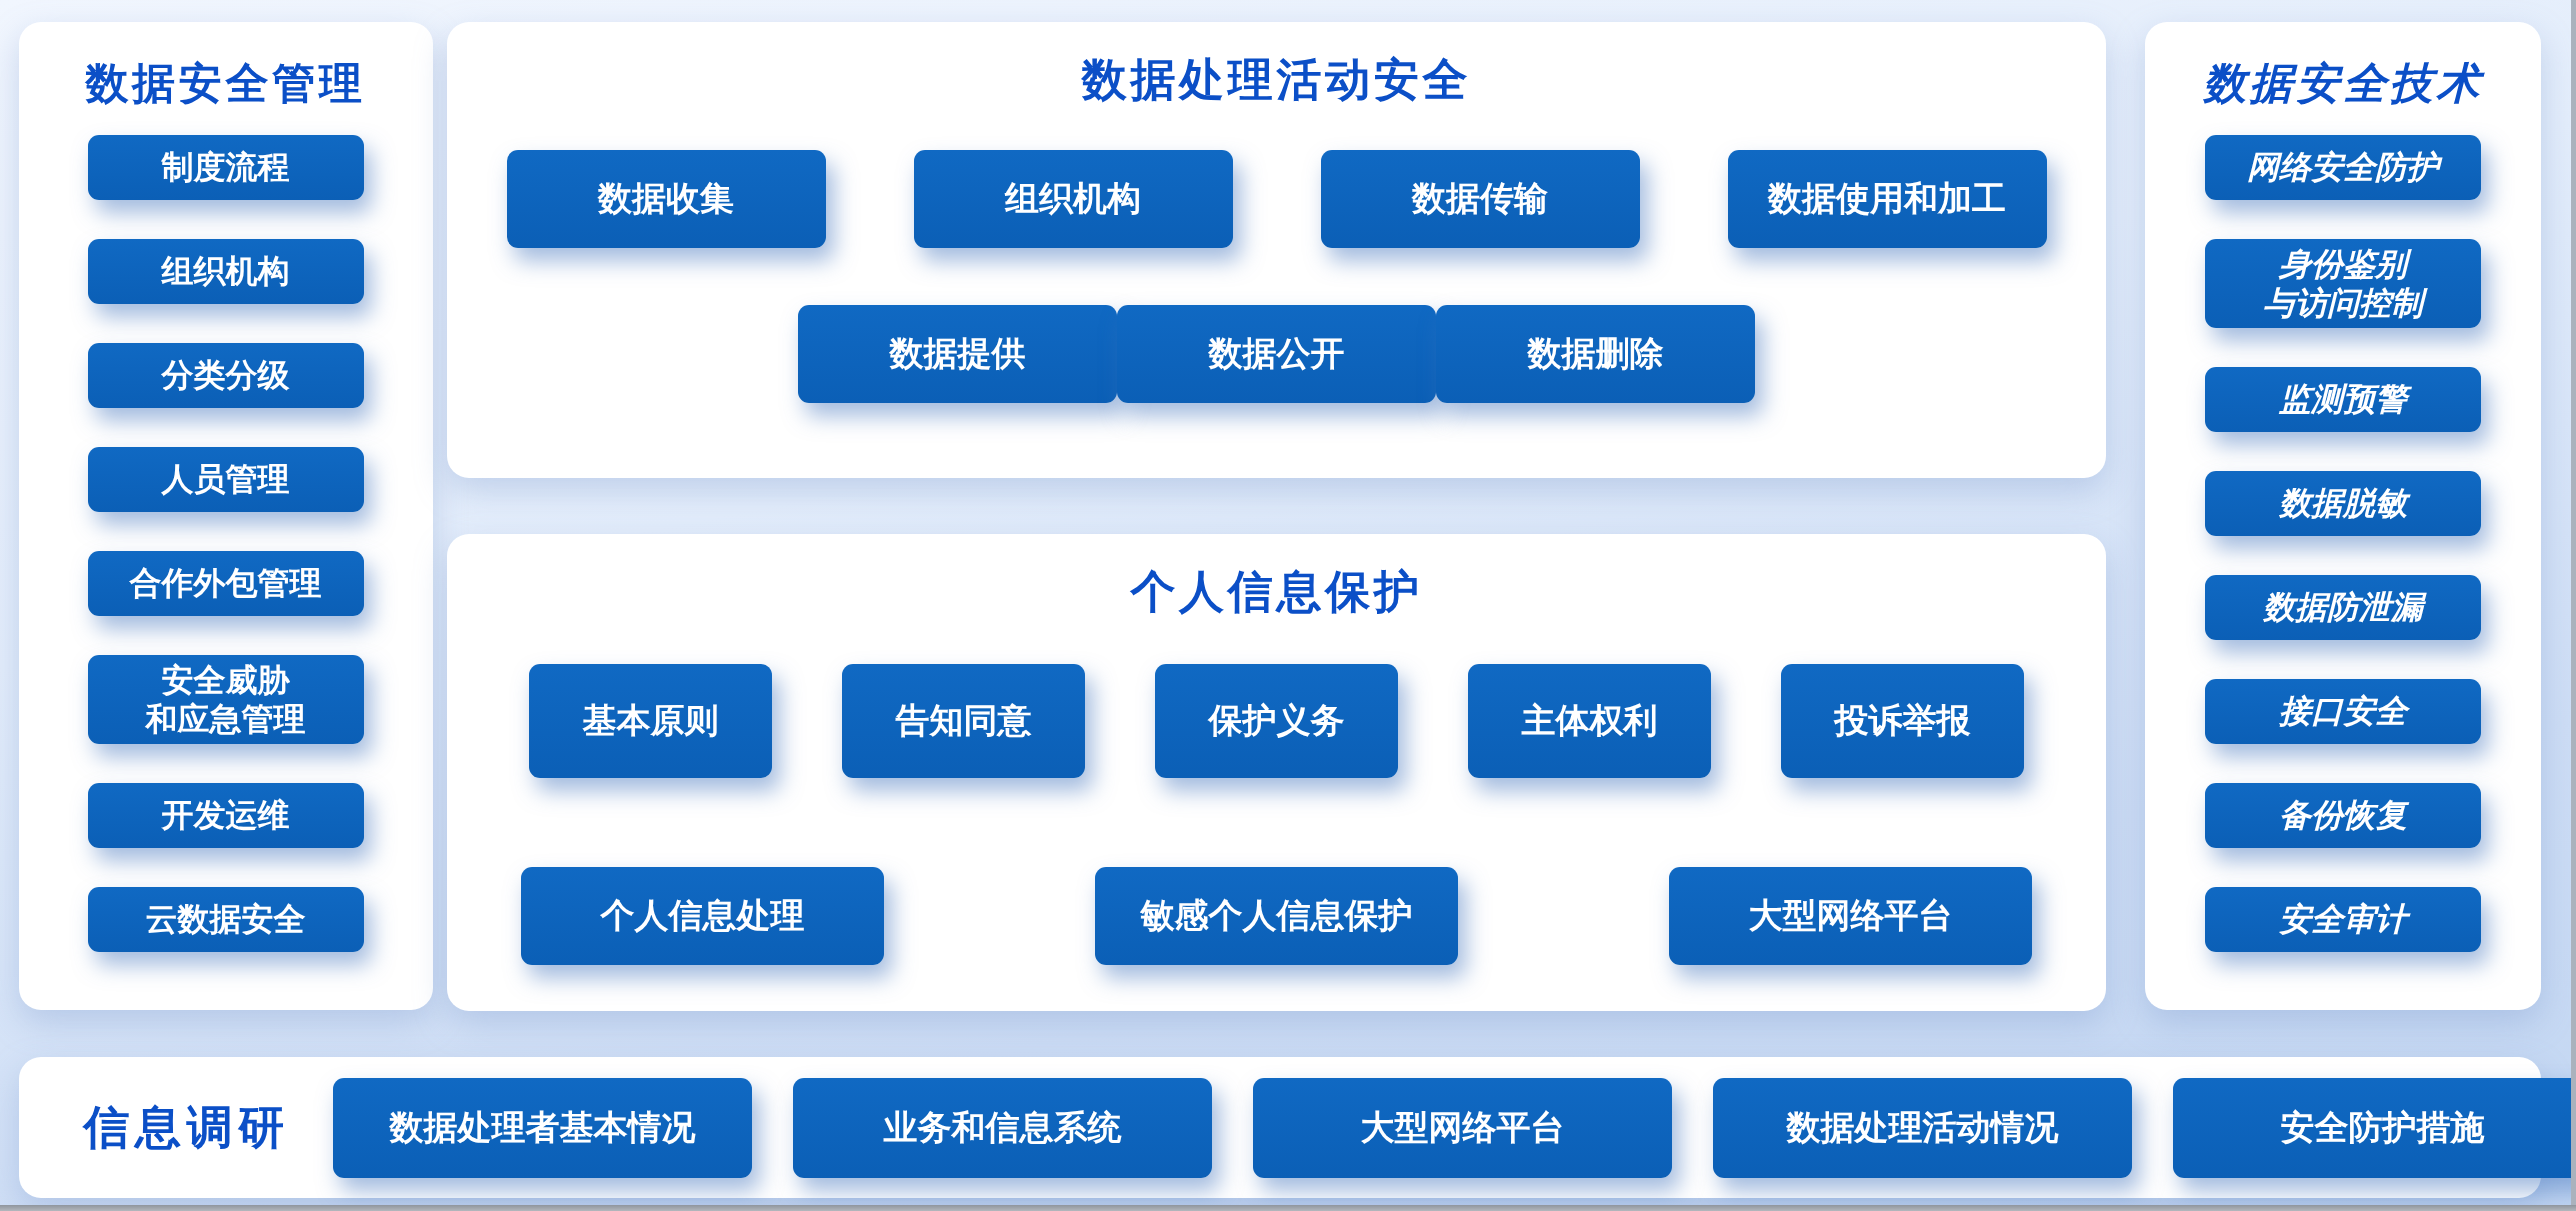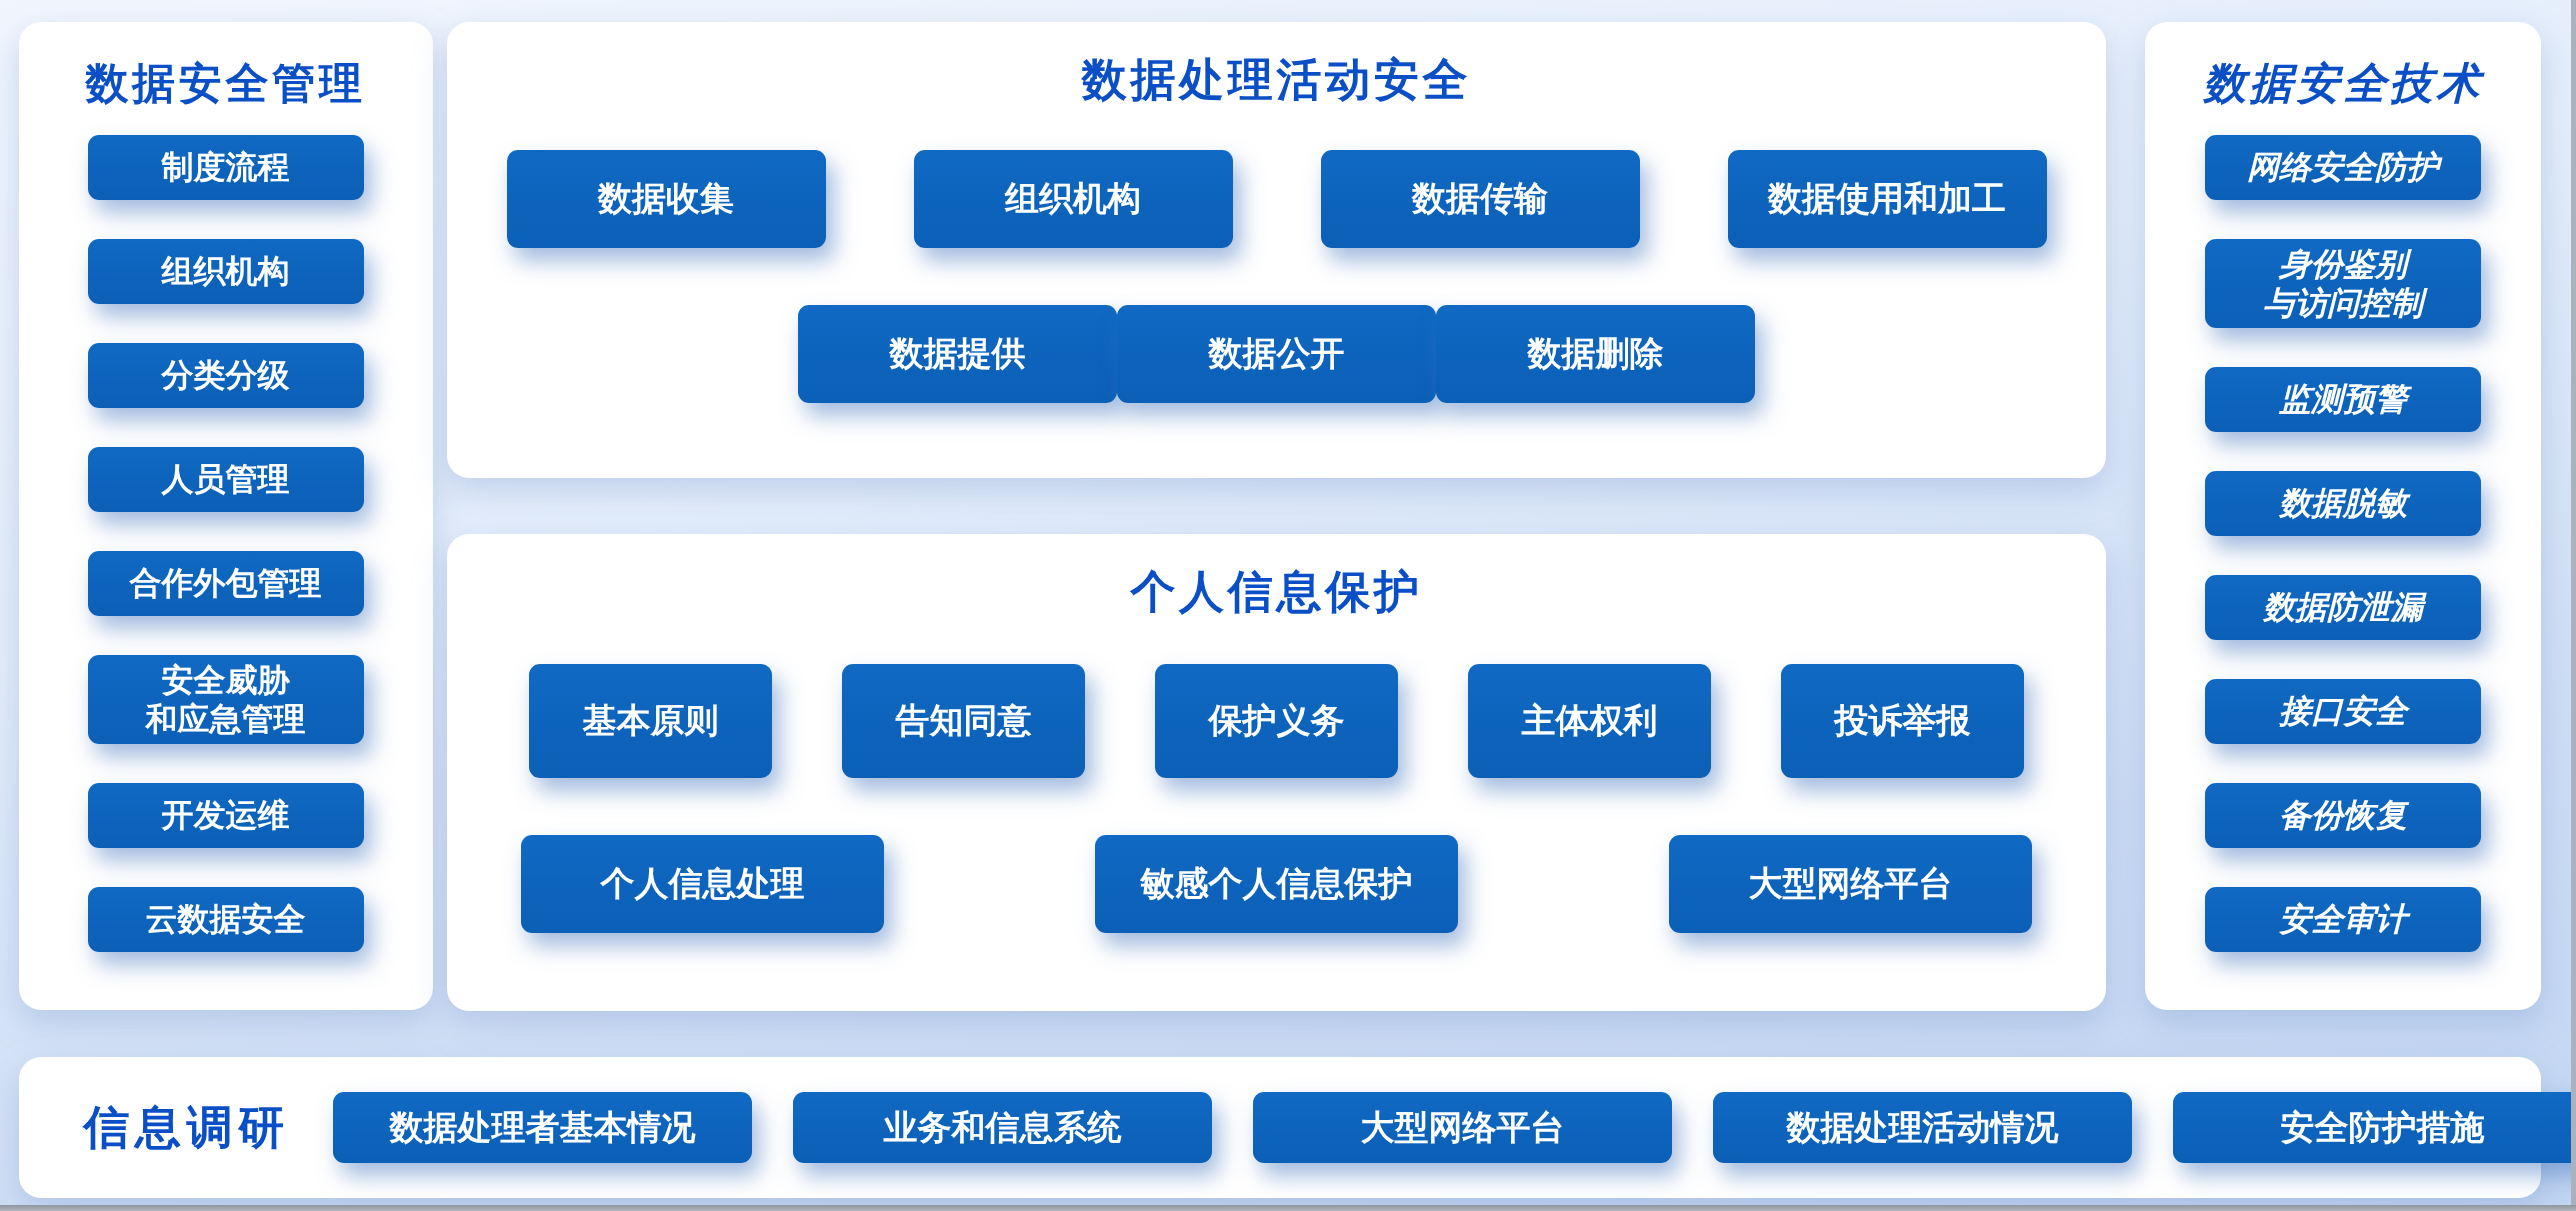--- a/index.html
+++ b/index.html
@@ -68,27 +68,27 @@
   .mid-panel { display: flex; flex-direction: column; align-items: center; padding-top: 28px; }
   .mid-panel .panel-title { font-size: 45px; line-height: 59px; }
   .btn-row { display: flex; flex-direction: row; justify-content: flex-start; }
   .row-processing-1 { gap: 88px;  margin-top: 41px; }
   .row-processing-1 .btn { width: 319px; height: 98px; font-size: 34px; }
   .row-processing-2 {  margin-top: 57px; }
   .row-processing-2 .btn { width: 319px; height: 98px; font-size: 34px; }
   .row-personal-1   { gap: 70px;  margin-top: 43px; }
   .row-personal-1 .btn { width: 243px; height: 114px; font-size: 34px; }
   .row-personal-2   { gap: 211px; margin-top: 57px; }
-  .row-personal-2 .btn { width: 363px; height: 98px; font-size: 34px; }
+  .row-personal-2 .btn { width: 363px; height: 98px; font-size: 34px; margin-top: 32px; }
 
   
   .bottom-panel { display: flex; flex-direction: row; align-items: center; padding: 0 32px 0 65px; }
   .bottom-panel .panel-title { font-size: 46px; flex: 0 0 auto; letter-spacing: 5.6px; }
   .row-research { gap: 41px; margin-left: 43px; flex: 1 1 auto; }
-  .row-research .btn { width: 419px; height: 71px; font-size: 34px; }
+  .row-research .btn { width: 419px; height: 100px; font-size: 34px; }
 </style>
 </head>
 <body>
 
 <div class="canvas">
 
   <section class="panel side-panel" id="panel-management">
     <h2 class="panel-title">数据安全管理</h2>
     <div class="side-col">
         <div class="btn">

